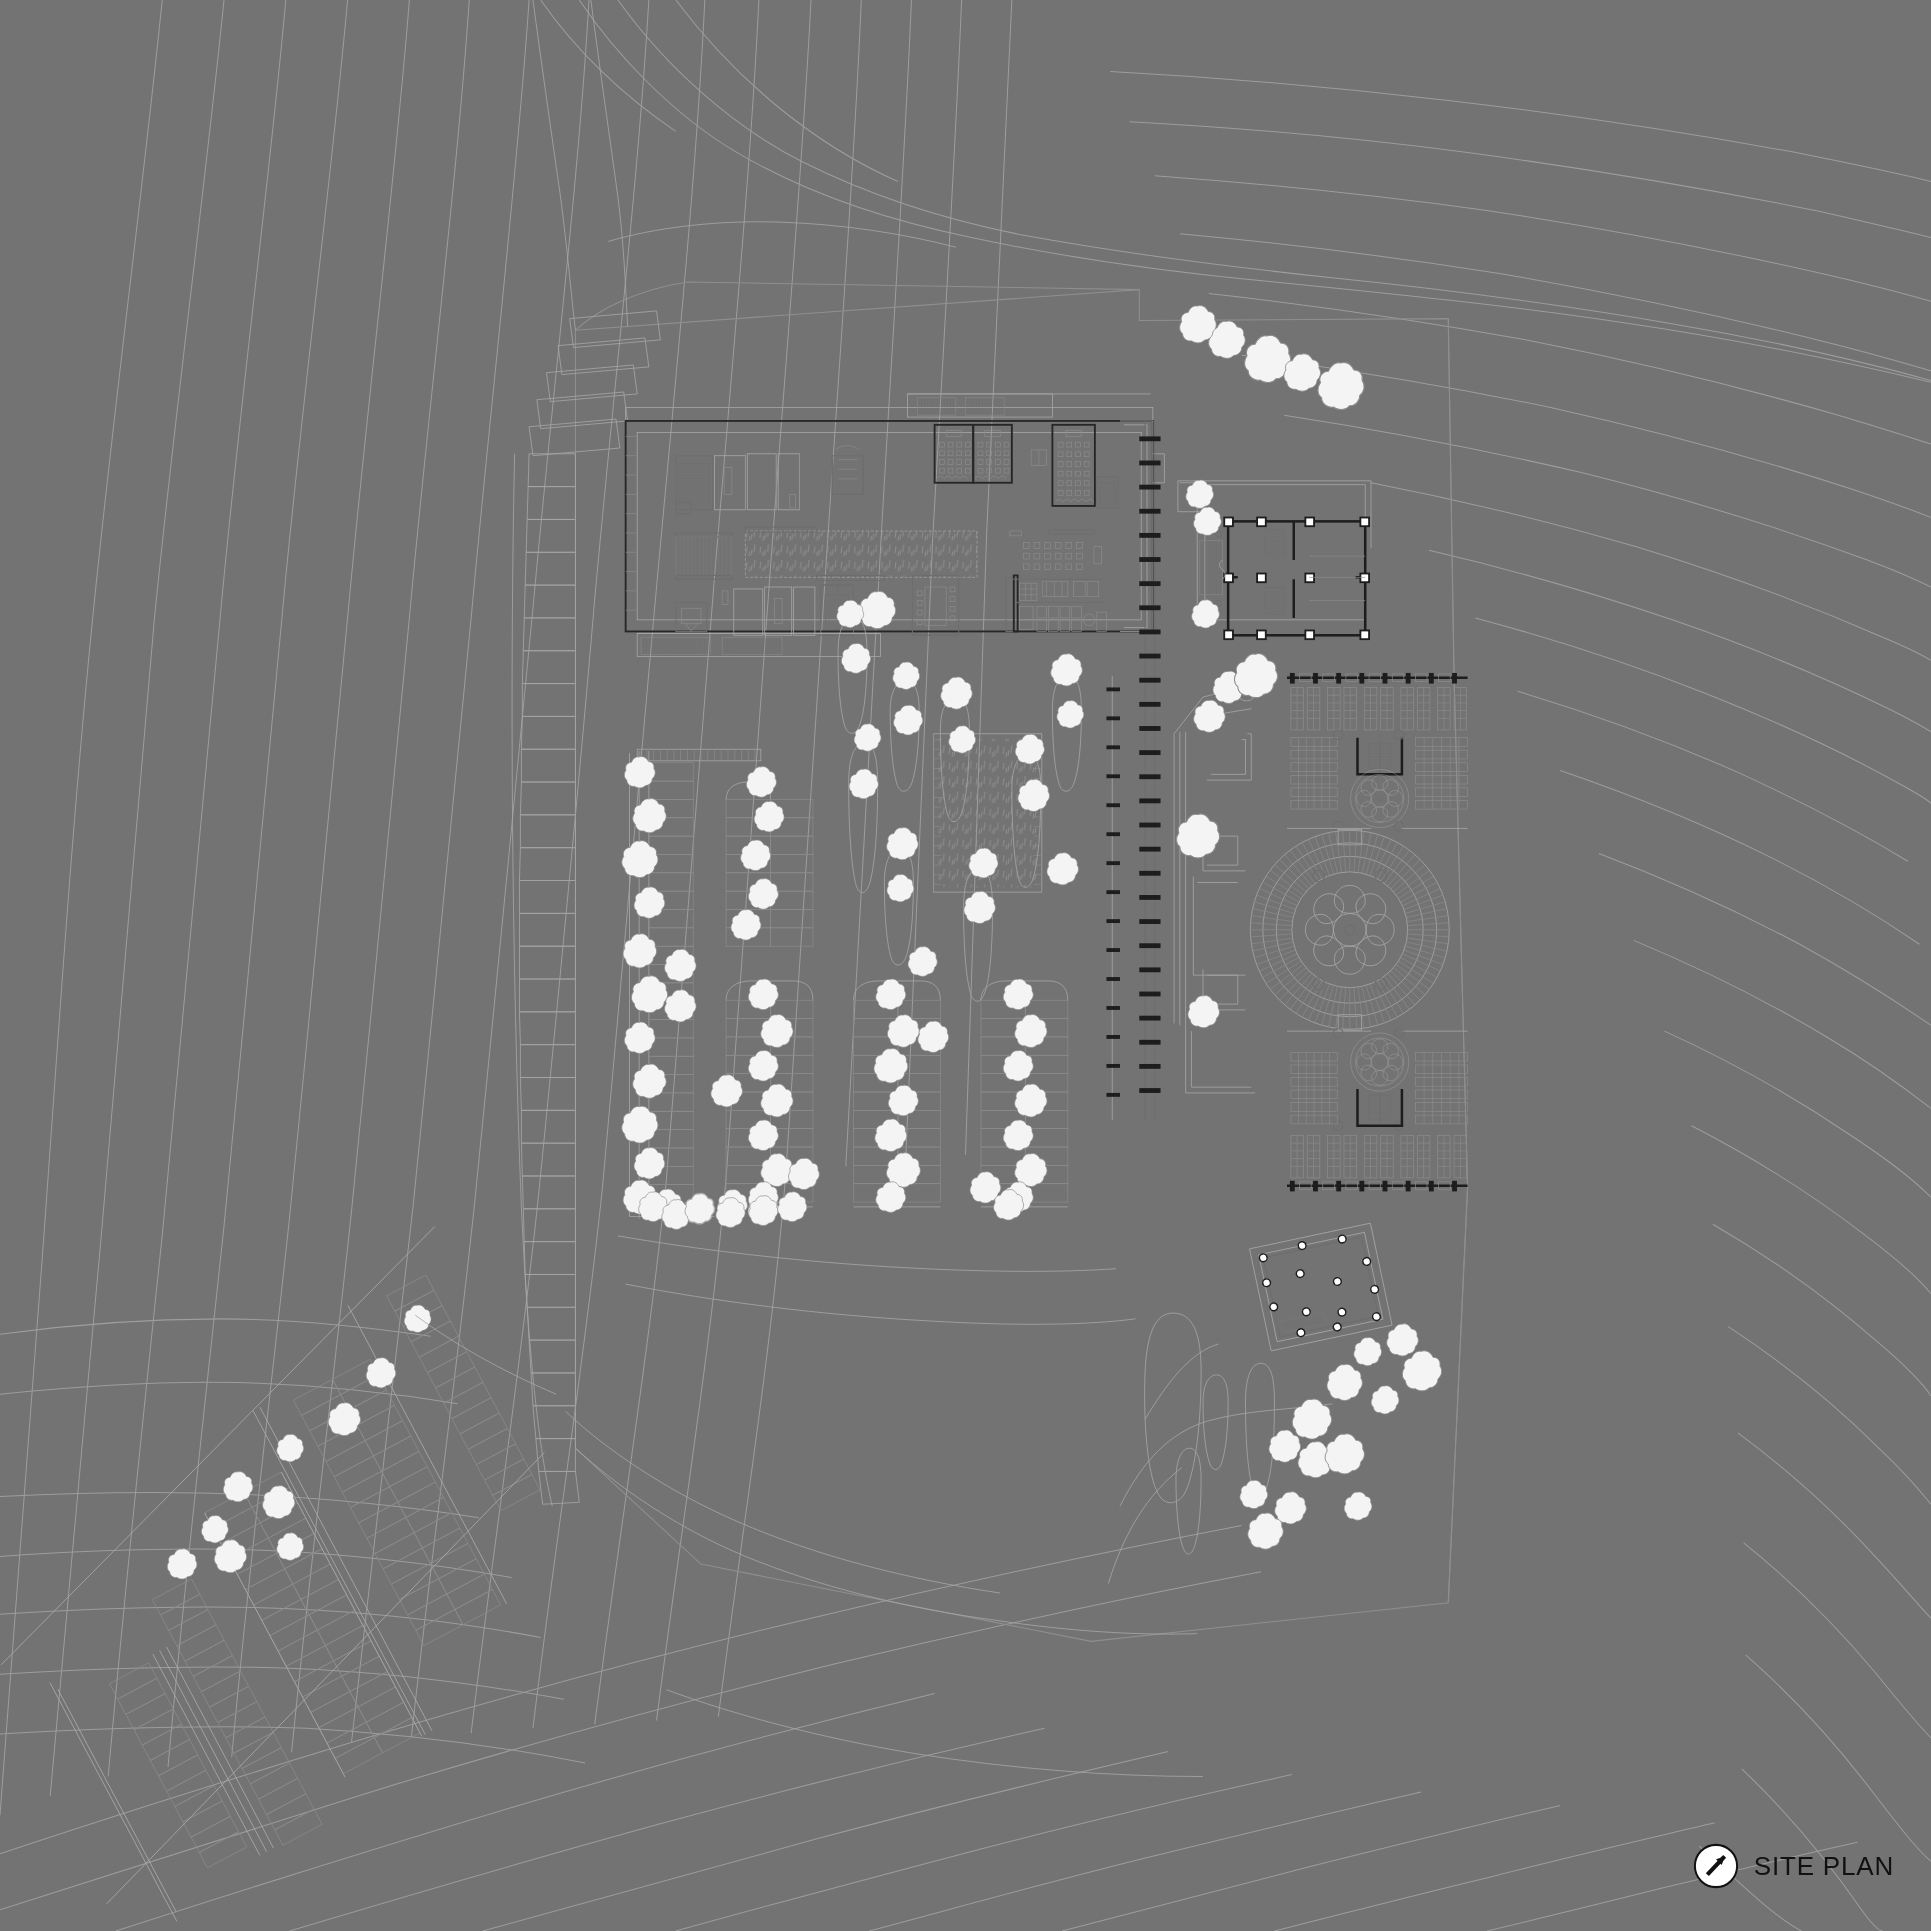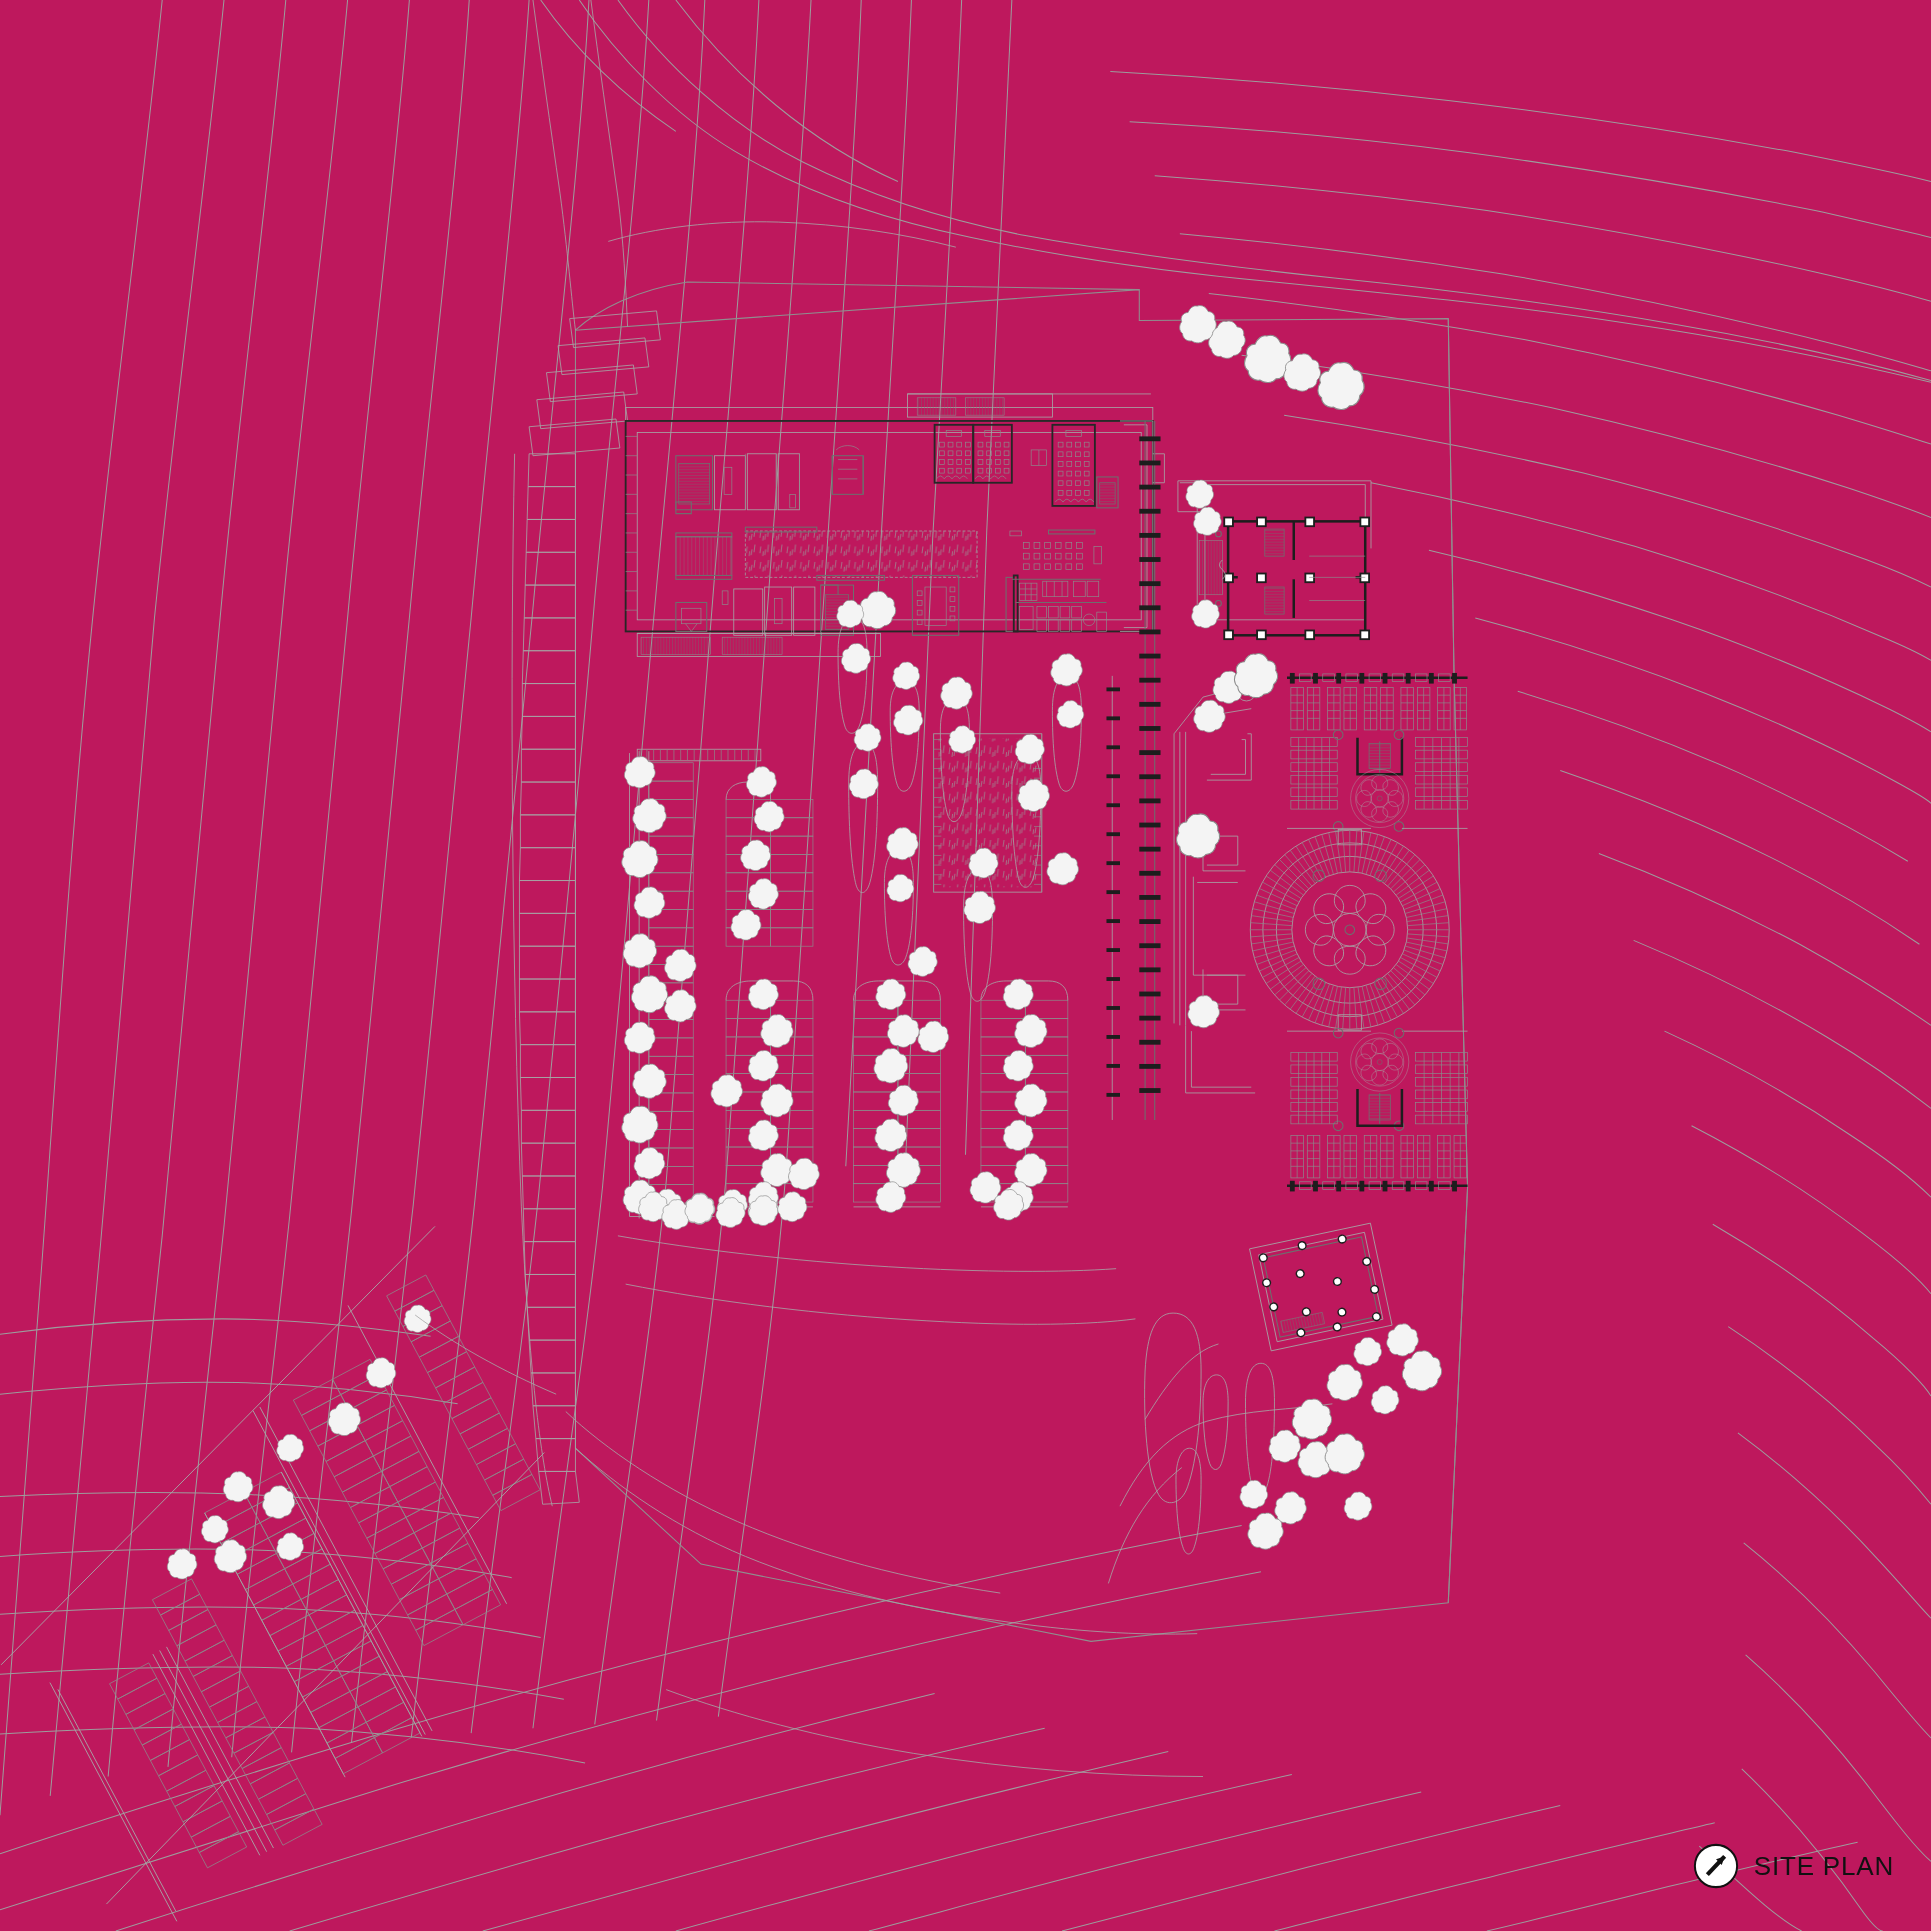--- a/index.html
+++ b/index.html
@@ -2,21 +2,21 @@
 <html><head>
 <meta charset="utf-8">
 <title>Site Plan</title>
 <style>
   html,body{margin:0;padding:0;background:#ffffff;}
   body{
     width:1931px;height:1931px;overflow:hidden;
     font-family:"Liberation Sans","DejaVu Sans",sans-serif;
     -webkit-font-smoothing:antialiased;
   }
-  #sheet{position:relative;width:1931px;height:1931px;background:#be185d;}
+  #sheet{position:relative;width:1931px;height:1931px;background:#737373;}
   #plan{position:absolute;left:0;top:0;width:1931px;height:1931px;}
 
   
   .ln-contour{fill:none;stroke:#9d9d9d;stroke-width:1.05;}
   .ln-site   {fill:none;stroke:#8f8f8f;stroke-width:1.1;}
   .ln-thin   {fill:none;stroke:#a6a6a6;stroke-width:0.85;}
   .ln-med    {fill:none;stroke:#6e6e6e;stroke-width:1.1;}
   .ln-heavy  {fill:none;stroke:#1d1d1d;stroke-width:2.6;}
   .ln-wall   {fill:none;stroke:#262626;stroke-width:1.9;}
   .ln-fine   {fill:none;stroke:#8c8c8c;stroke-width:0.7;}

